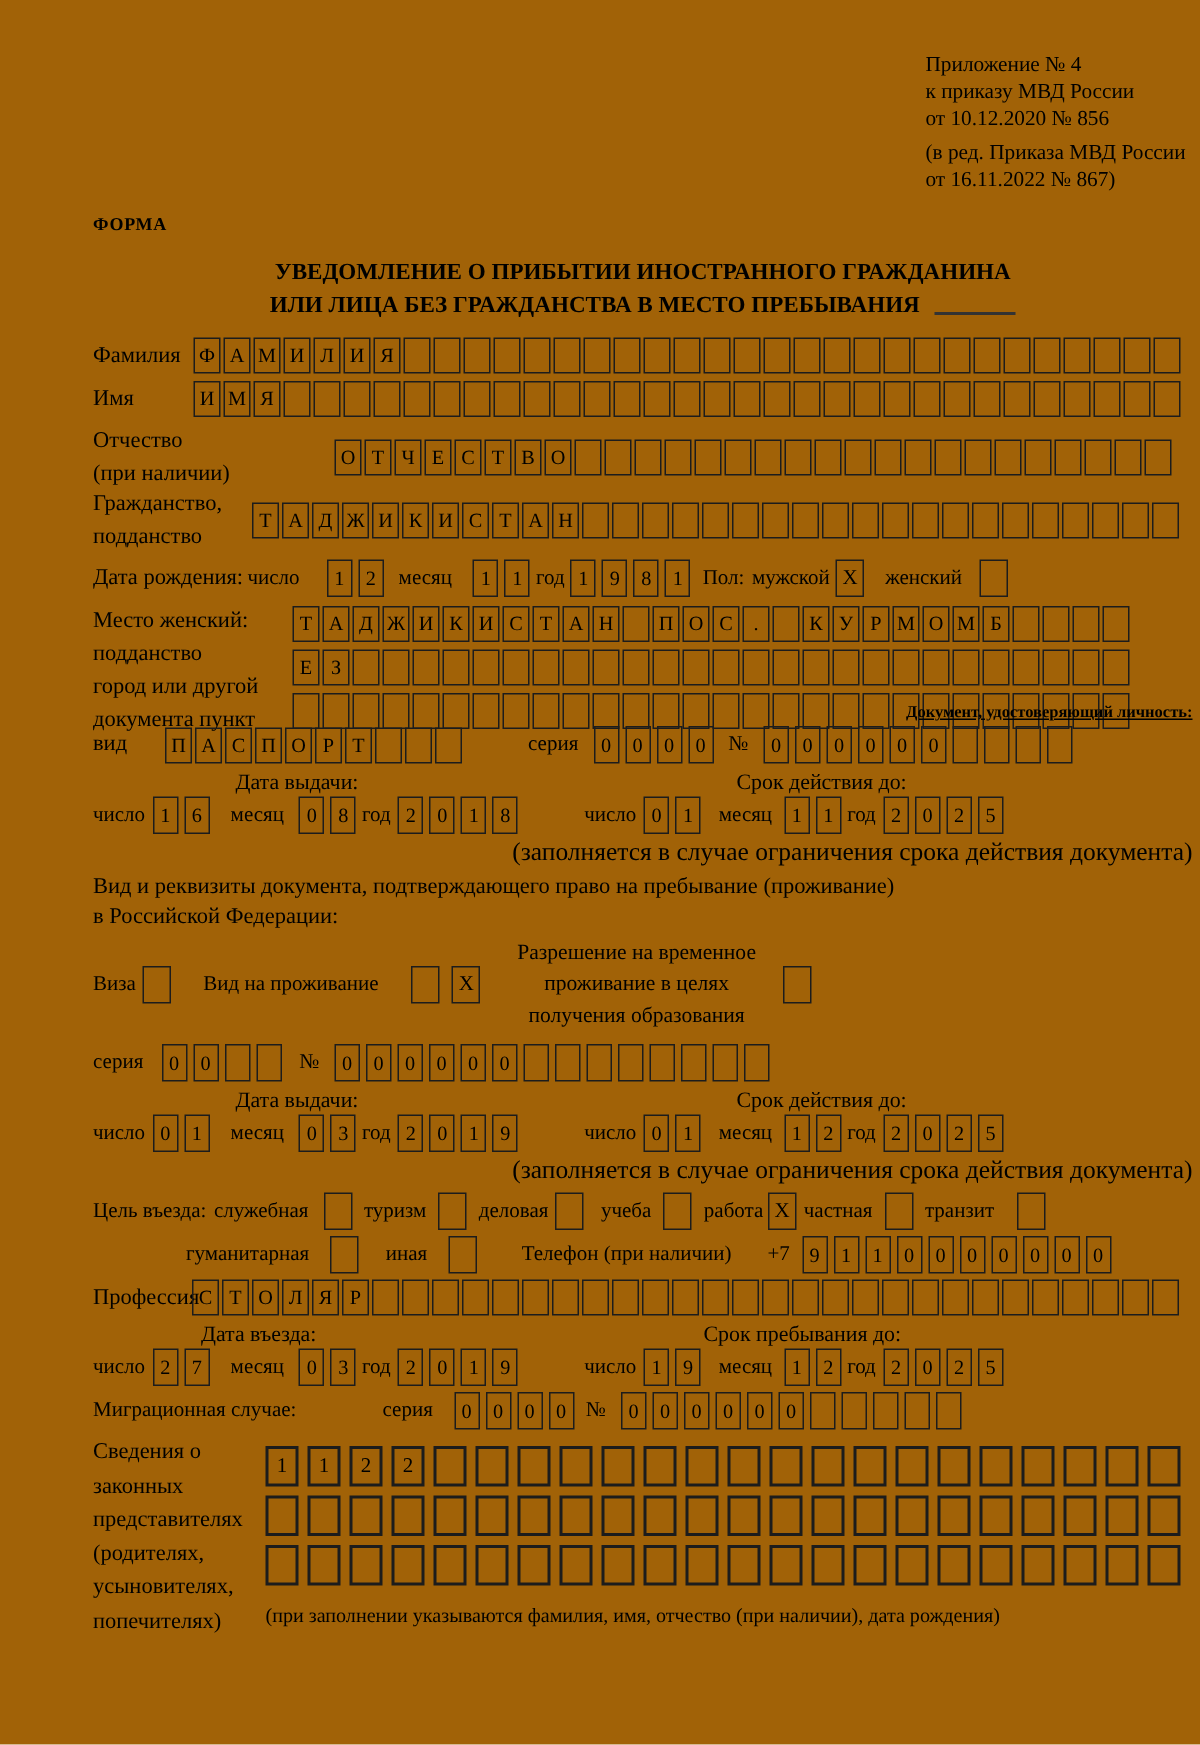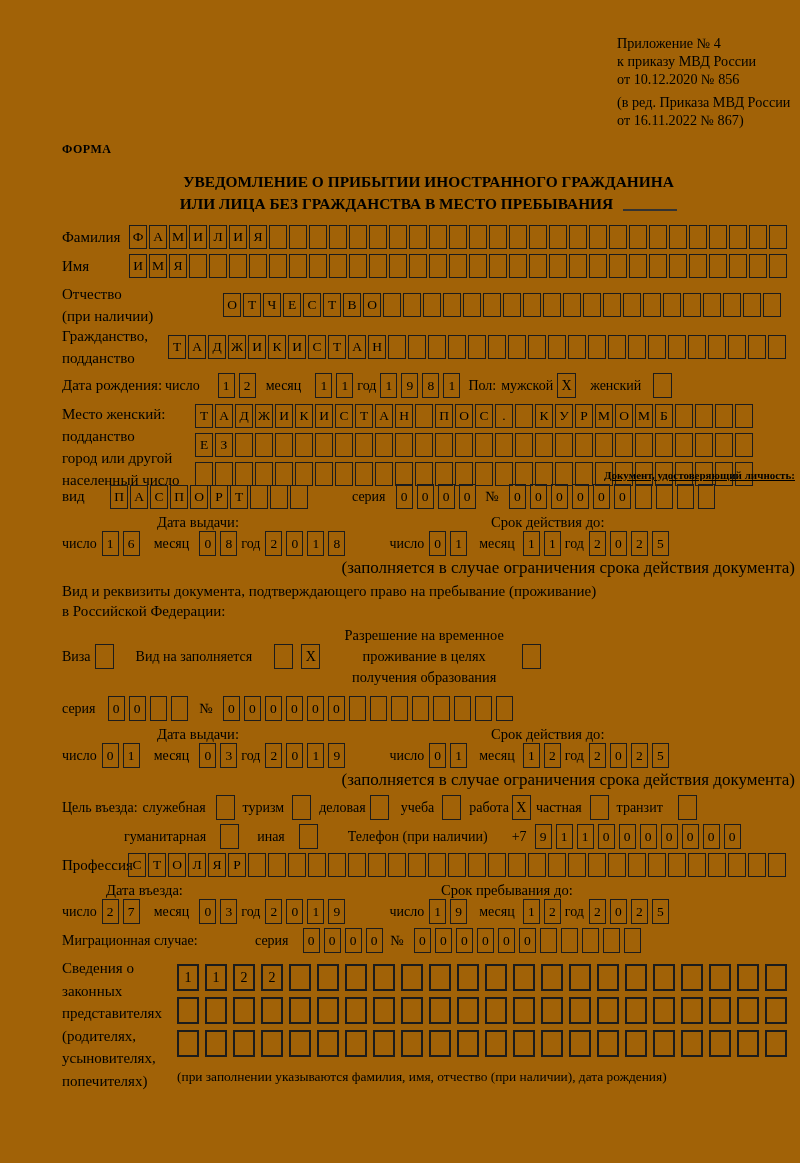--- a/index.html
+++ b/index.html
@@ -235,21 +235,21 @@
     <span class="cbx" style="margin-left:4px">X</span>
     <span class="lbl sm" style="margin-left:14px">женский</span>
     <span class="cbx" style="margin-left:12px"></span>
   </div>
 
   <div class="row2 mt5">
     <div class="lblcol" style="width:133px">
       <div>Место женский:</div>
       <div>подданство</div>
       <div>город или другой</div>
-      <div>населенный число</div>
+      <div>документа пункт</div>
     </div>
     <div class="stack">
       <div class="cells">
           <span class="cell">Т</span>
           <span class="cell">А</span>
           <span class="cell">Д</span>
           <span class="cell">Ж</span>
           <span class="cell">И</span>
           <span class="cell">К</span>
           <span class="cell">И</span>
@@ -419,21 +419,21 @@
   </div>
 
   <div class="foot">(заполняется в случае ограничения срока действия документа)</div>
 
   <div class="lbl mt5">Вид и реквизиты документа, подтверждающего право на пребывание (проживание)</div>
   <div class="lbl mt3">в Российской Федерации:</div>
 
   <div class="row2 mt5">
     <span class="lbl sm">Виза</span>
     <span class="cbx" style="margin-left:4px"></span>
-    <span class="lbl sm" style="margin-left:22px">Вид на заполняется</span>
+    <span class="lbl sm" style="margin-left:22px">Вид на проживание</span>
     <span class="cbx" style="margin-left:22px"></span>
     <span class="cbx" style="margin-left:8px">X</span>
     <div class="opt-col" style="width:180px;margin-left:14px">Разрешение на временное проживание в целях получения образования</div>
     <span class="cbx" style="margin-left:8px"></span>
   </div>
 
   <div class="row" style="margin-top:8px">
     <span class="lbl sm">серия</span>
     <div class="cells dcells" style="margin-left:12px">
         <span class="cell">0</span>
@@ -576,21 +576,21 @@
         <span class="cell"></span>
         <span class="cell"></span>
         <span class="cell"></span>
         <span class="cell"></span>
         <span class="cell"></span>
         <span class="cell"></span>
       </div>
   </div>
 
   <div class="hdr-row">
-    <span style="margin-left:44px">Дата въезда:</span>
+    <span style="margin-left:72px">Дата въезда:</span>
     <span style="margin-left:258px">Срок пребывания до:</span>
   </div>
 
   <div class="row">
     <span class="lbl sm">число</span>
     <div class="cells dcells" style="margin-left:5px">
         <span class="cell">2</span>
         <span class="cell">7</span>
       </div>
     <span class="lbl sm" style="margin-left:10px">месяц</span>

